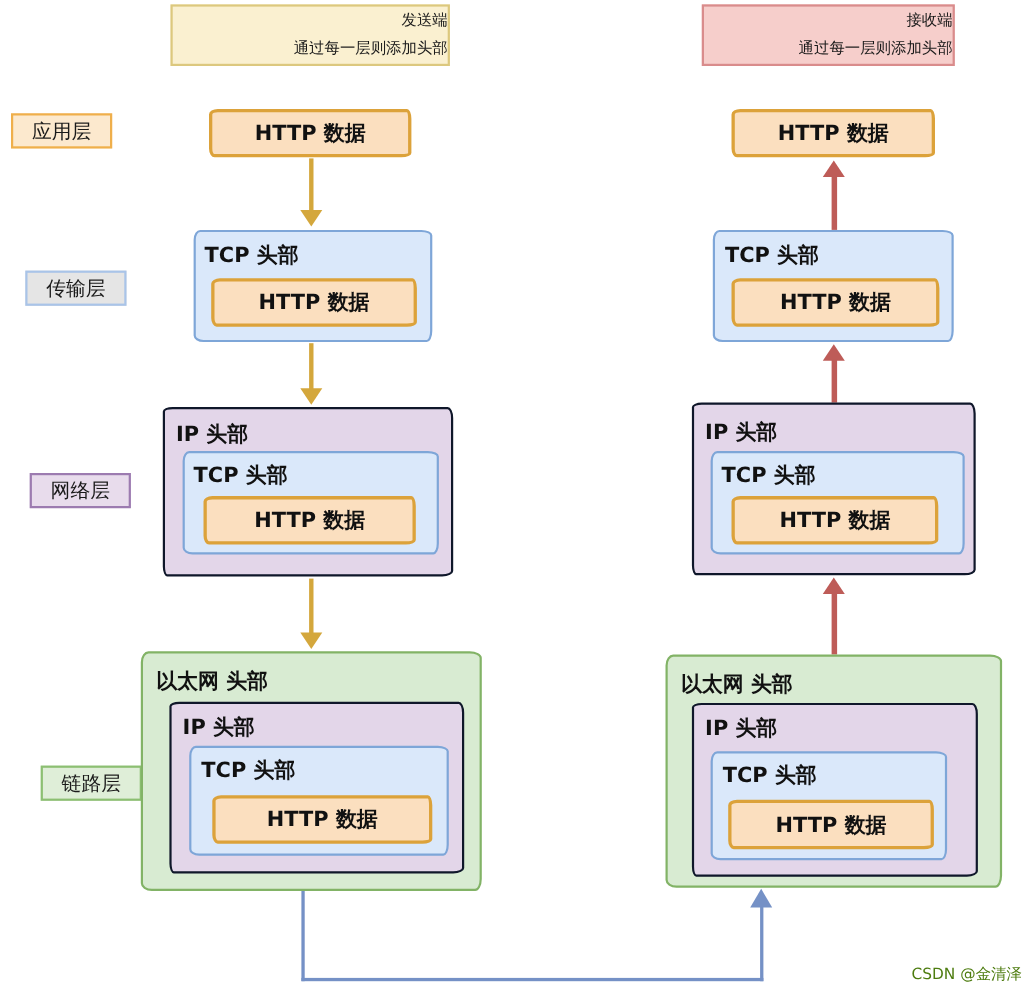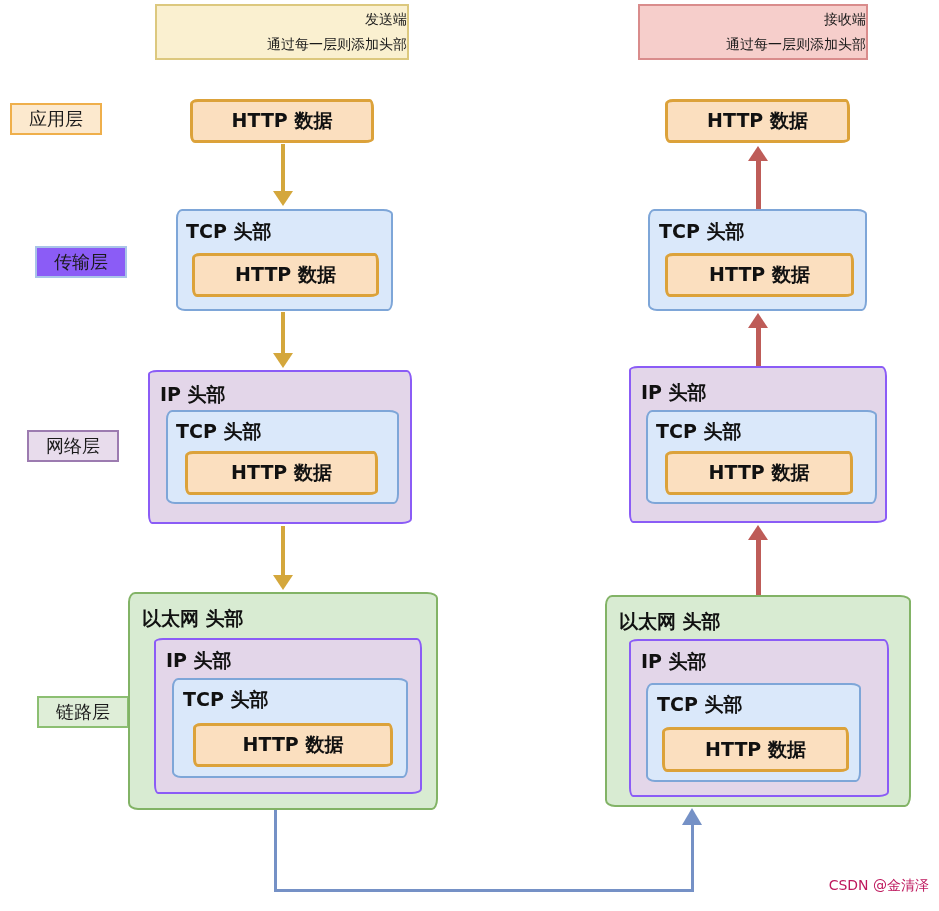--- a/index.html
+++ b/index.html
@@ -12,50 +12,50 @@
   
   .hdr { display:flex; flex-direction:column; align-items:flex-end; justify-content:center;
          font-size:14px; line-height:25px; text-align:center; color:#1a1a1a; }
   .hdr-sender   { left:155px; top:4px;  width:254px; height:56px; background:#FAF0D0; border:2px solid #DCC87E; }
   .hdr-receiver { left:638px; top:4px;  width:230px; height:56px; background:#F6CECB; border:2px solid #D98C8C; }
 
   
   .layer-lbl { display:flex; align-items:center; justify-content:center;
                width:92px; height:32px; font-size:18px; color:#1a1a1a; }
   .lbl-app   { left:10px; top:103px; background:#FCE9CE; border:2px solid #EFAF4B; }
-  .lbl-trans { left:35px; top:246px; background:#8b5cf6; border:2px solid #A9C4E8; }
+  .lbl-trans { left:23px; top:246px; background:#e5e5e5; border:2px solid #A9C4E8; }
   .lbl-net   { left:27px; top:430px; background:#E8DCEC; border:2px solid #9C7BB0; }
   .lbl-link  { left:37px; top:696px; background:#DFEED8; border:2px solid #8CBF72; }
 
   
   .pbox { position:absolute; }
   .http-box { background:#FBDFBF; border:3px solid #DCA23A; display:flex; align-items:center;
               justify-content:center; font-weight:bold; font-size:19px;
               border-radius:8px 4px 9px 5px / 5px 9px 4px 8px; }
   .tcp-box  { background:#DAE8FA; border:2px solid #7EA6D8; border-radius:6px 10px 5px 9px / 9px 5px 10px 6px; }
-  .ip-box   { background:#E3D6E9; border:2px solid #8b5cf6; border-radius:9px 5px 10px 4px / 4px 10px 5px 9px; }
+  .ip-box   { background:#E3D6E9; border:2px solid #0f172a; border-radius:9px 5px 10px 4px / 4px 10px 5px 9px; }
   .eth-box  { background:#D8EBD2; border:2px solid #82B366; border-radius:7px 11px 6px 10px / 10px 6px 11px 7px;text-decoration:underline; }
   .pbox-lbl { position:absolute; font-weight:bold; font-size:19px; white-space:nowrap; color:#111; }
 
   
   .shaft-v { position:absolute; }
   .gold  { background:#D4A73C; }
   .red   { background:#BE5C58; }
   .blue  { background:#7591C6; }
   .head-down { position:absolute; width:0; height:0;
                border-left:10px solid transparent; border-right:10px solid transparent;
                border-top:15px solid #D4A73C; }
   .head-up-red { position:absolute; width:0; height:0;
                border-left:10px solid transparent; border-right:10px solid transparent;
                border-bottom:15px solid #BE5C58; }
   .head-up-blue { position:absolute; width:0; height:0;
                border-left:10px solid transparent; border-right:10px solid transparent;
                border-bottom:17px solid #7591C6; }
 
-  .watermark { position:absolute; right:10px; top:877px; font-size:14px; color:#be185d; }
+  .watermark { position:absolute; right:10px; top:877px; font-size:14px; color:#4d7c0f; }
 </style>
 </head>
 <body>
 
 <div class="canvas">
 
   <div class="abs hdr hdr-sender">
     <div>发送端</div>
     <div>通过每一层则添加头部</div>
   </div>

